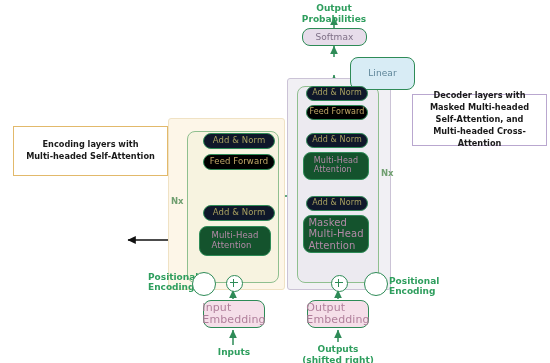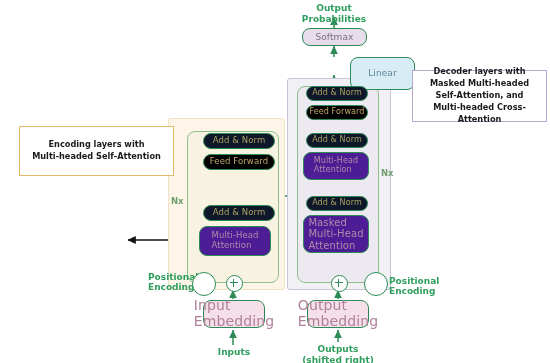--- a/index.html
+++ b/index.html
@@ -16,43 +16,43 @@
     border:1.4px solid #2e8b57;border-radius:8px;
     display:flex;align-items:center;justify-content:center;
     text-align:left;line-height:1.12;
     color:#6b8e6b;font-weight:400;letter-spacing:.1px;
     z-index:6;
   }
   .n-softmax{background:#e7dcea;color:#7e6f86;}
   .n-linear{background:#d8ecf5;color:#5d8598;}
   .n-addnorm{background:#0f172a;color:#a8a060;font-size:8.5px;}
   .n-ff{background:#000000;color:#c2a868;font-size:8.5px;}
-  .n-attn{background:#4c1d95;color:#b38aa8;font-size:8.5px;}
-  .n-emb{background:#f5dfe9;color:#b07f9b;font-size:14px;}
+  .n-attn{background:#14532d;color:#b38aa8;font-size:8.5px;}
+  .n-emb{background:#f5dfe9;color:#b07f9b;font-size:11px;}
 
   .region{position:absolute;box-sizing:border-box;z-index:1;}
   .enc-outer{background:#fdf6e8;border:1px solid #f0e2c4;border-radius:3px;}
   .enc-inner{background:#f7f3e0;border:1.3px solid #8fbf8f;border-radius:8px;}
   .dec-outer{background:#f1f0f4;border:1px solid #cbc3d6;border-radius:3px;}
   .dec-inner{background:#eceaf0;border:1.3px solid #8fbf8f;border-radius:8px;}
 
   .nx{position:absolute;color:#6f9e6f;font-size:8.5px;font-weight:600;z-index:7;}
 
   .cap{position:absolute;color:#2f9e5e;font-weight:700;font-size:9px;
        text-align:center;line-height:1.2;z-index:7;}
   .cap-l{text-align:right;}
   .cap-r{text-align:left;}
 
   .note{position:absolute;box-sizing:border-box;background:#ffffff;
         display:flex;align-items:center;justify-content:center;text-align:center;
         font-size:8.2px;font-weight:700;color:#1a1a1a;line-height:1.45;
         padding:4px 6px;z-index:8;}
   .note-enc{border:1.2px solid #e2b96b;}
   .note-res{border:1.2px solid #9a9a9a;}
-  .note-dec{border:1.2px solid #b9a7cf;}
+  .note-dec{border:1.2px solid #b9a7cf;margin-top:24px;}
 
   .pe{position:absolute;width:22px;height:22px;border-radius:50%;
       border:1.5px solid #2e8b57;background:#fff;z-index:7;}
   .plus{position:absolute;width:15px;height:15px;border-radius:50%;
         border:1.5px solid #2e8b57;background:#fff;z-index:7;}
   .plus:before,.plus:after{content:"";position:absolute;background:#2e8b57;}
   .plus:before{left:2.5px;top:5.9px;width:8px;height:1.3px;}
   .plus:after{top:2.5px;left:5.9px;height:8px;width:1.3px;}
 </style>
 </head>
@@ -219,21 +219,21 @@
 Encoding</div>
   <div class="pe" style="left:364px;top:272px;"></div>
   <div class="plus" style="left:331px;top:275px;"></div>
 
   <div class="node n-emb" style="left:307px;top:300px;width:62px;height:28px;white-space:pre-line;">Output
 Embedding</div>
 
   <div class="cap" style="left:300px;top:344px;width:76px;white-space:pre-line;line-height:1.2;">Outputs
 (shifted right)</div>
 
-  <div class="note note-enc" style="left:19px;top:126px;width:155px;height:50px;white-space:pre-line;">Encoding layers with
+  <div class="note note-enc" style="left:13px;top:126px;width:155px;height:50px;white-space:pre-line;">Encoding layers with
 Multi-headed Self-Attention</div>
 
 
   <div class="note note-dec" style="left:412px;top:70px;width:135px;height:52px;white-space:pre-line;">Decoder layers with
 Masked Multi-headed
 Self-Attention, and
 Multi-headed Cross-Attention</div>
 
 </div>
 

